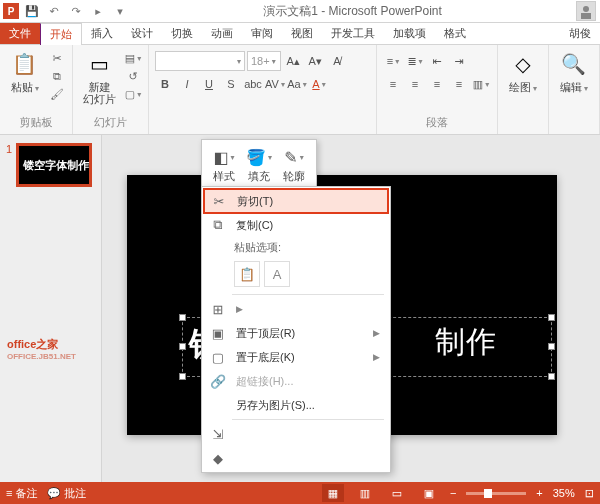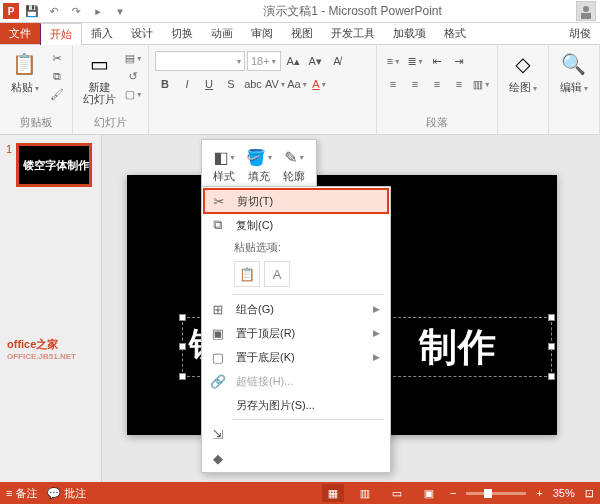--- a/index.html
+++ b/index.html
@@ -51,21 +51,21 @@
 .workspace{position:absolute;left:0;top:135px;right:0;bottom:22px;display:flex;background:#e8e8e8}
 .thumb-pane{width:102px;background:#eee;border-right:1px solid #d4d4d4;padding:8px 6px}
 .thumb-wrap{display:flex;gap:4px}
 .thumb-num{color:#d04424;font-size:11px}
 .thumb{width:76px;height:44px;background:#000;border:3px solid #d04424;display:flex;align-items:center;justify-content:flex-end;color:#fff;font-size:5px;font-weight:bold}
 .slide-area{flex:1;position:relative;background:#e8e8e8;overflow:hidden}
 .slide{position:absolute;left:25px;top:40px;width:430px;height:260px;background:#000;box-shadow:0 2px 8px rgba(0,0,0,0.3)}
 .sel-box{position:absolute;left:55px;top:142px;width:370px;height:60px;border:1px dashed #888}
 .sel-handle{position:absolute;width:7px;height:7px;background:#fff;border:1px solid #888}
 .slide-text{position:absolute;left:62px;top:147px;color:#fff;font-size:34px;font-weight:900;letter-spacing:1px}
-.slide-text2{position:absolute;right:60px;top:147px;color:#fff;font-size:38px;font-weight:700;letter-spacing:1px}
+.slide-text2{position:absolute;right:60px;top:147px;color:#fff;font-size:30px;font-weight:400;letter-spacing:1px}
 .watermark{position:absolute;left:7px;top:336px;color:#d04424;font-size:13px;font-weight:bold;z-index:5}
 .watermark .sub{font-size:8px;color:#d89080;display:block}
 .statusbar{position:absolute;left:0;bottom:0;right:0;height:22px;background:#d04424;display:flex;align-items:center;color:#fff;font-size:11px;padding:0 6px;gap:10px}
 .statusbar .sitem{display:flex;align-items:center;gap:3px;cursor:pointer}
 .statusbar .spacer{flex:1}
 .statusbar .vbtn{width:22px;height:18px;display:flex;align-items:center;justify-content:center}
 .statusbar .vbtn.active{background:#b53518}
 .statusbar .zoom-track{width:60px;height:3px;background:#e89680;position:relative}
 .statusbar .zoom-thumb{position:absolute;left:18px;top:-3px;width:8px;height:9px;background:#fff}
 svg{display:block}
@@ -267,21 +267,20 @@
     <div class="ctxt">复制(C)</div>
   </div>
   <div class="ctx-header">粘贴选项:</div>
   <div class="paste-opts">
     <div class="paste-opt">📋</div>
     <div class="paste-opt">A</div>
   </div>
   <div class="ctx-sep"></div>
   <div class="ctx-item">
     <div class="cic">⊞</div>
-    <div class="ctxt">组合(G)</div>
     <div class="carr">▶</div>
   </div>
   <div class="ctx-item">
     <div class="cic">▣</div>
     <div class="ctxt">置于顶层(R)</div>
     <div class="carr">▶</div>
   </div>
   <div class="ctx-item">
     <div class="cic">▢</div>
     <div class="ctxt">置于底层(K)</div>

